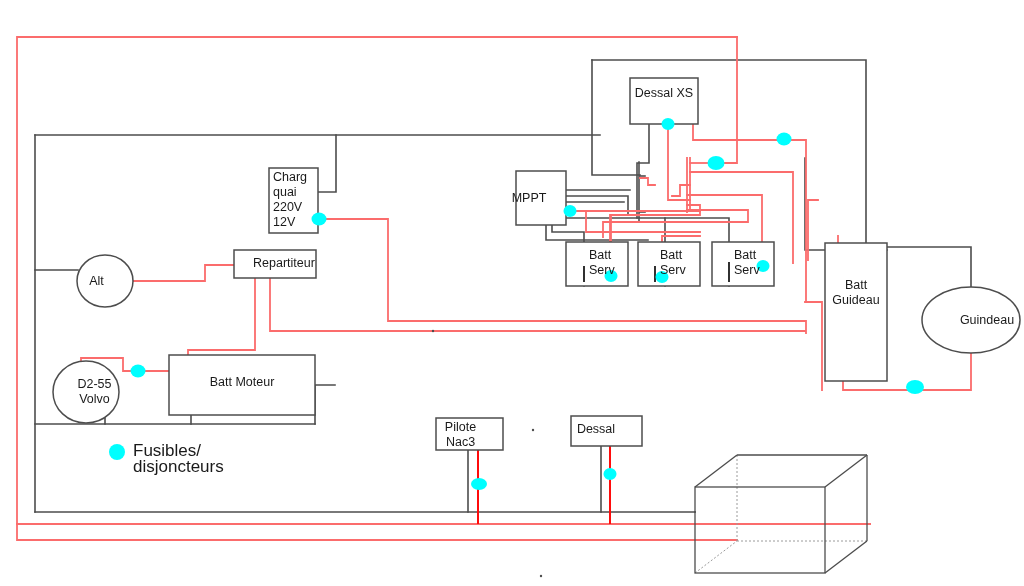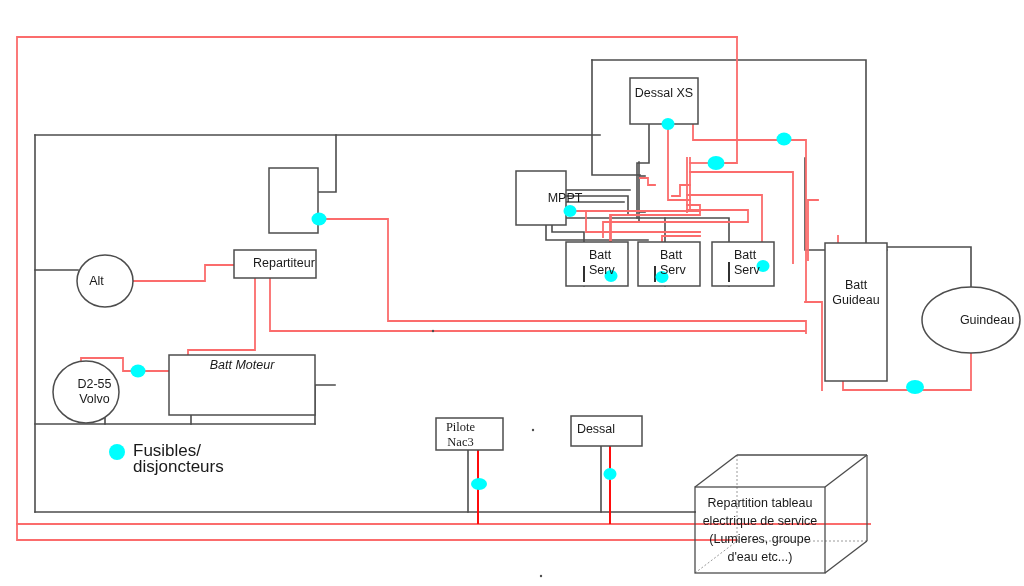--- a/index.html
+++ b/index.html
@@ -203,47 +203,47 @@
     </g>
   </svg>
 
   <div class="nodelabel ctr" style="left:77px;  top:274px; width:39px;">Alt</div>
 
   <div class="nodelabel ctr" style="left:53px;  top:377px; width:83px;">D2-55
 Volvo</div>
 
   <div class="nodelabel ctr" style="left:234px; top:256px; width:100px;">Repartiteur</div>
 
-  <div class="nodelabel ctr" style="left:186px; top:358px; width:112px;font-style:italic;">Batt Moteur</div>
-
-
-  <div class="nodelabel ctr" style="left:540px; top:191px; width:50px;">MPPT</div>
+  <div class="nodelabel ctr" style="left:186px; top:375px; width:112px;">Batt Moteur</div>
+
+  <div class="nodelabel lft" style="left:273px; top:170px; width:48px;">Charg
+quai
+220V
+12V</div>
+
+  <div class="nodelabel ctr" style="left:504px; top:191px; width:50px;">MPPT</div>
 
   <div class="nodelabel ctr" style="left:630px; top:86px;  width:68px;">Dessal XS</div>
 
   <div class="nodelabel lft" style="left:589px; top:248px; width:40px;">Batt
 Serv</div>
 
   <div class="nodelabel lft" style="left:660px; top:248px; width:40px;">Batt
 Serv</div>
 
   <div class="nodelabel lft" style="left:734px; top:248px; width:40px;">Batt
 Serv</div>
 
   <div class="nodelabel ctr" style="left:822px; top:278px; width:68px;">Batt
 Guideau</div>
 
   <div class="nodelabel ctr" style="left:922px; top:313px; width:98px;margin-left:16px;">Guindeau</div>
 
-  <div class="nodelabel ctr" style="left:436px; top:420px; width:49px;font-family:Liberation Serif, serif;">Pilote
+  <div class="nodelabel ctr" style="left:436px; top:420px; width:49px;">Pilote
 Nac3</div>
 
   <div class="nodelabel ctr" style="left:571px; top:422px; width:50px;">Dessal</div>
 
-  <div class="nodelabel ctr" style="left:697px; top:494px; width:126px; line-height:18px;">Repartition tableau
-electrique de service
-(Lumieres, groupe
-d'eau etc...)</div>
 
   <div class="legend-text" style="left:133px; top:443px; width:110px;">Fusibles/
 disjoncteurs</div>
 
 </div>
 
 </body></html>

